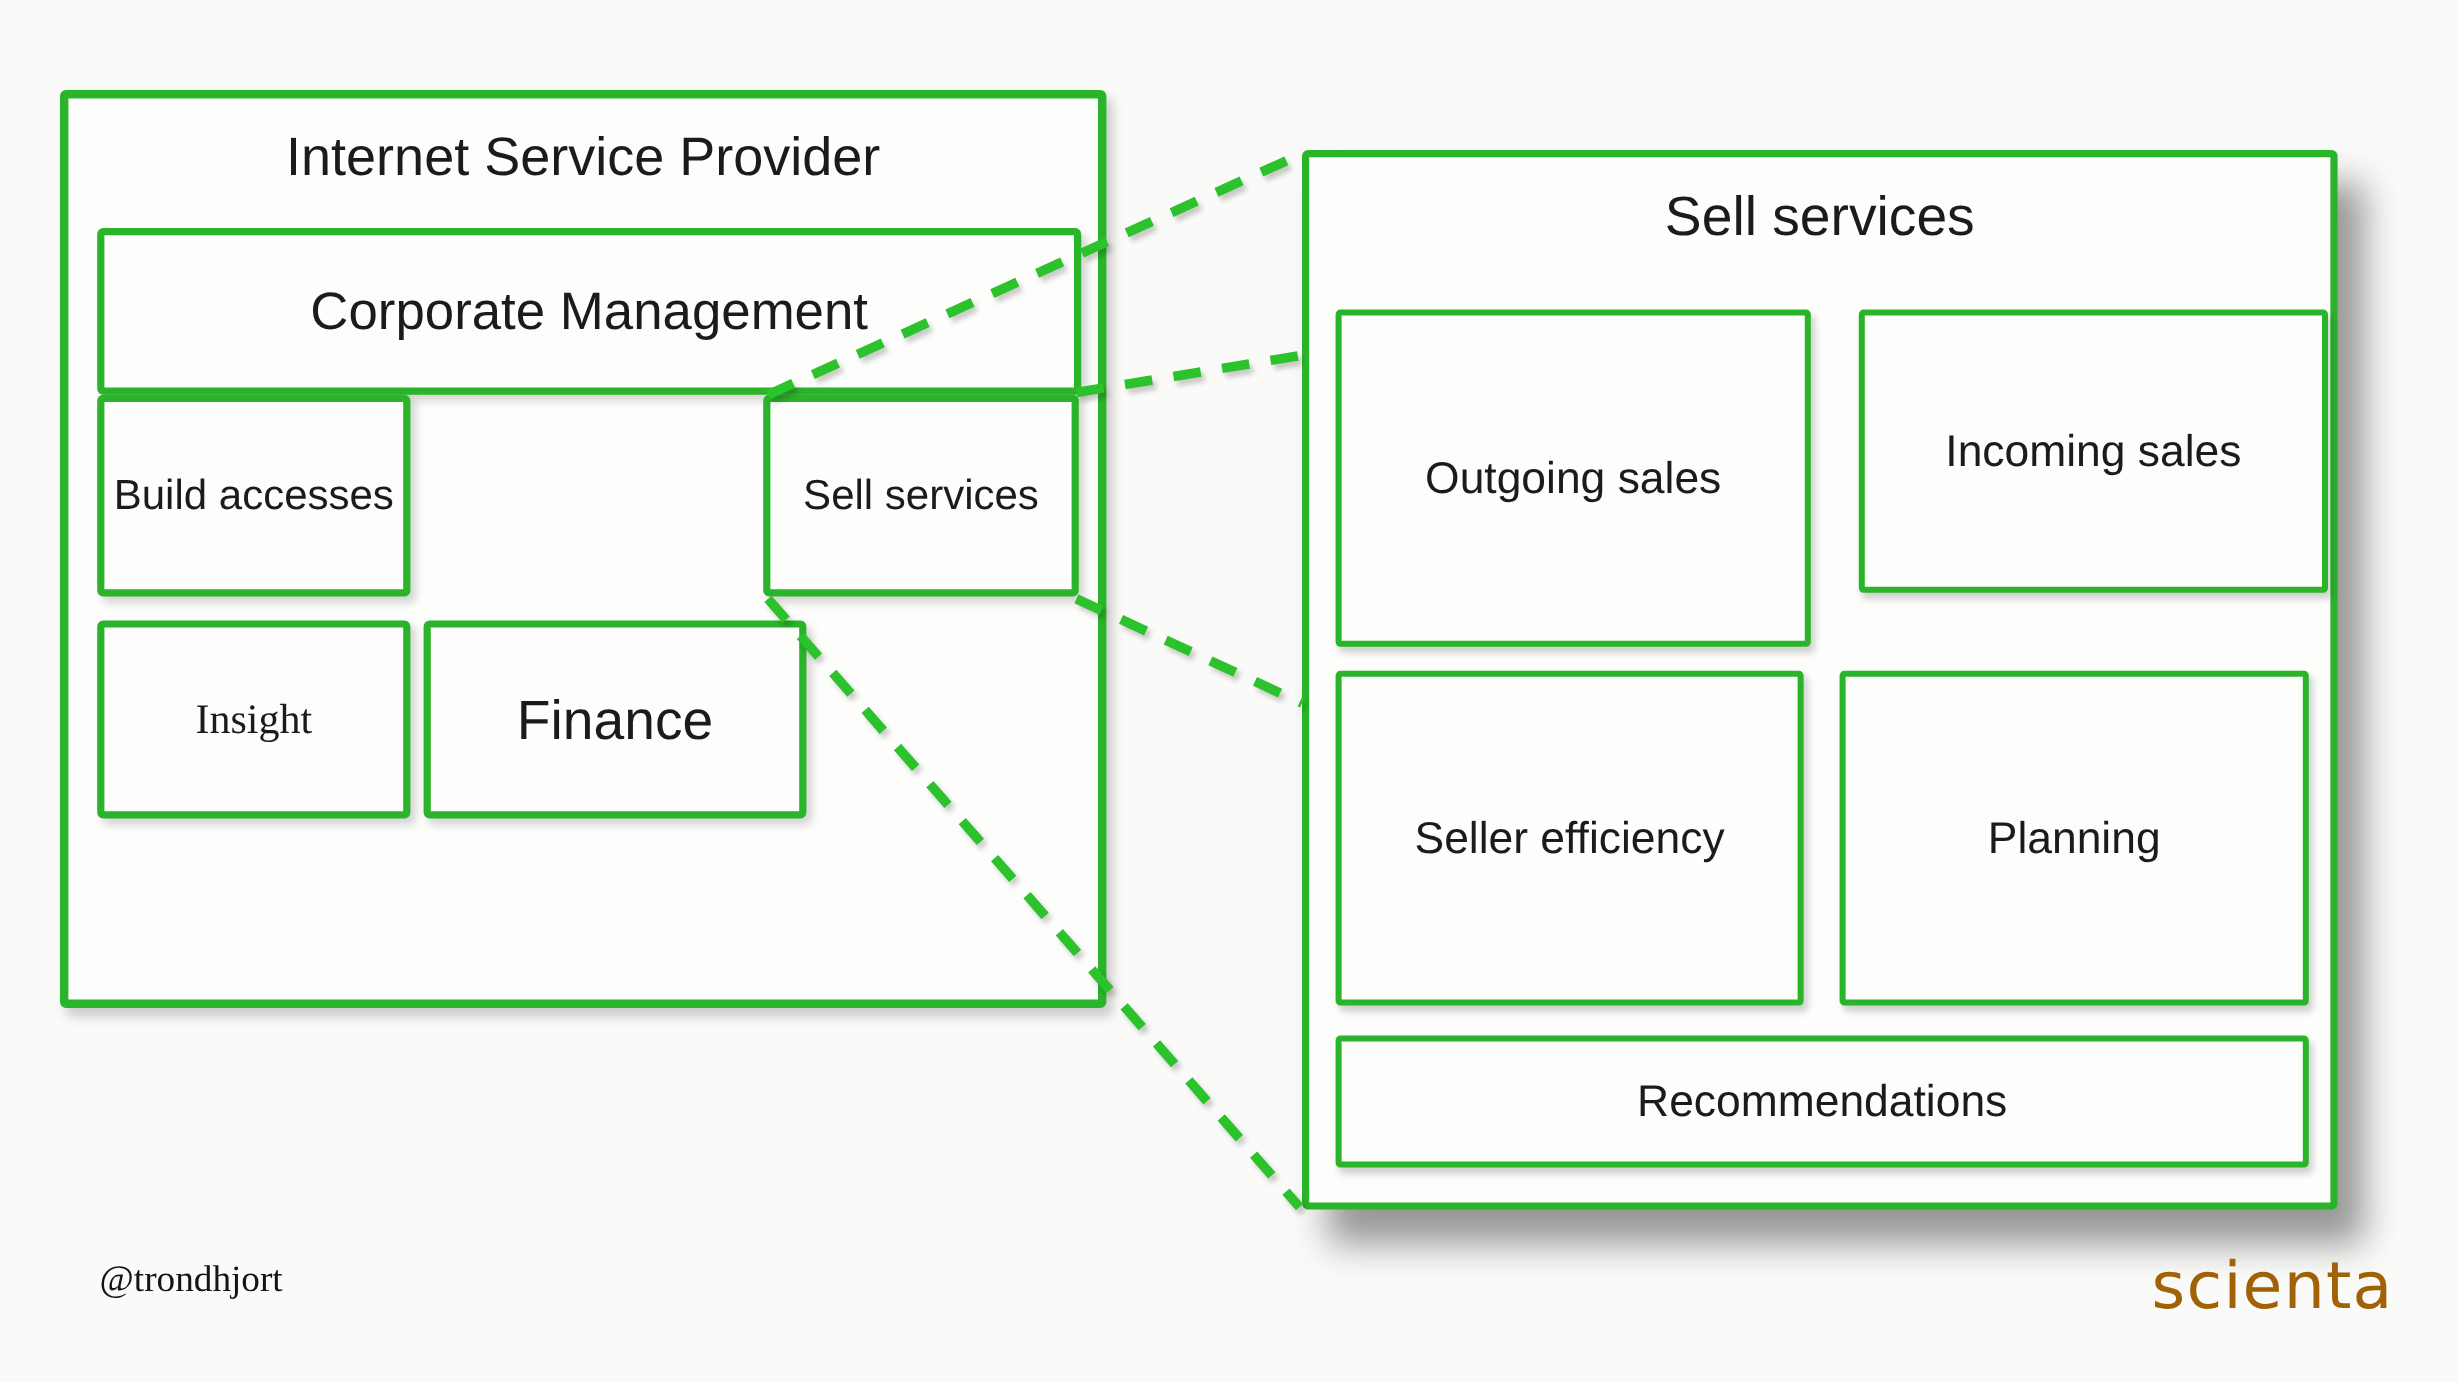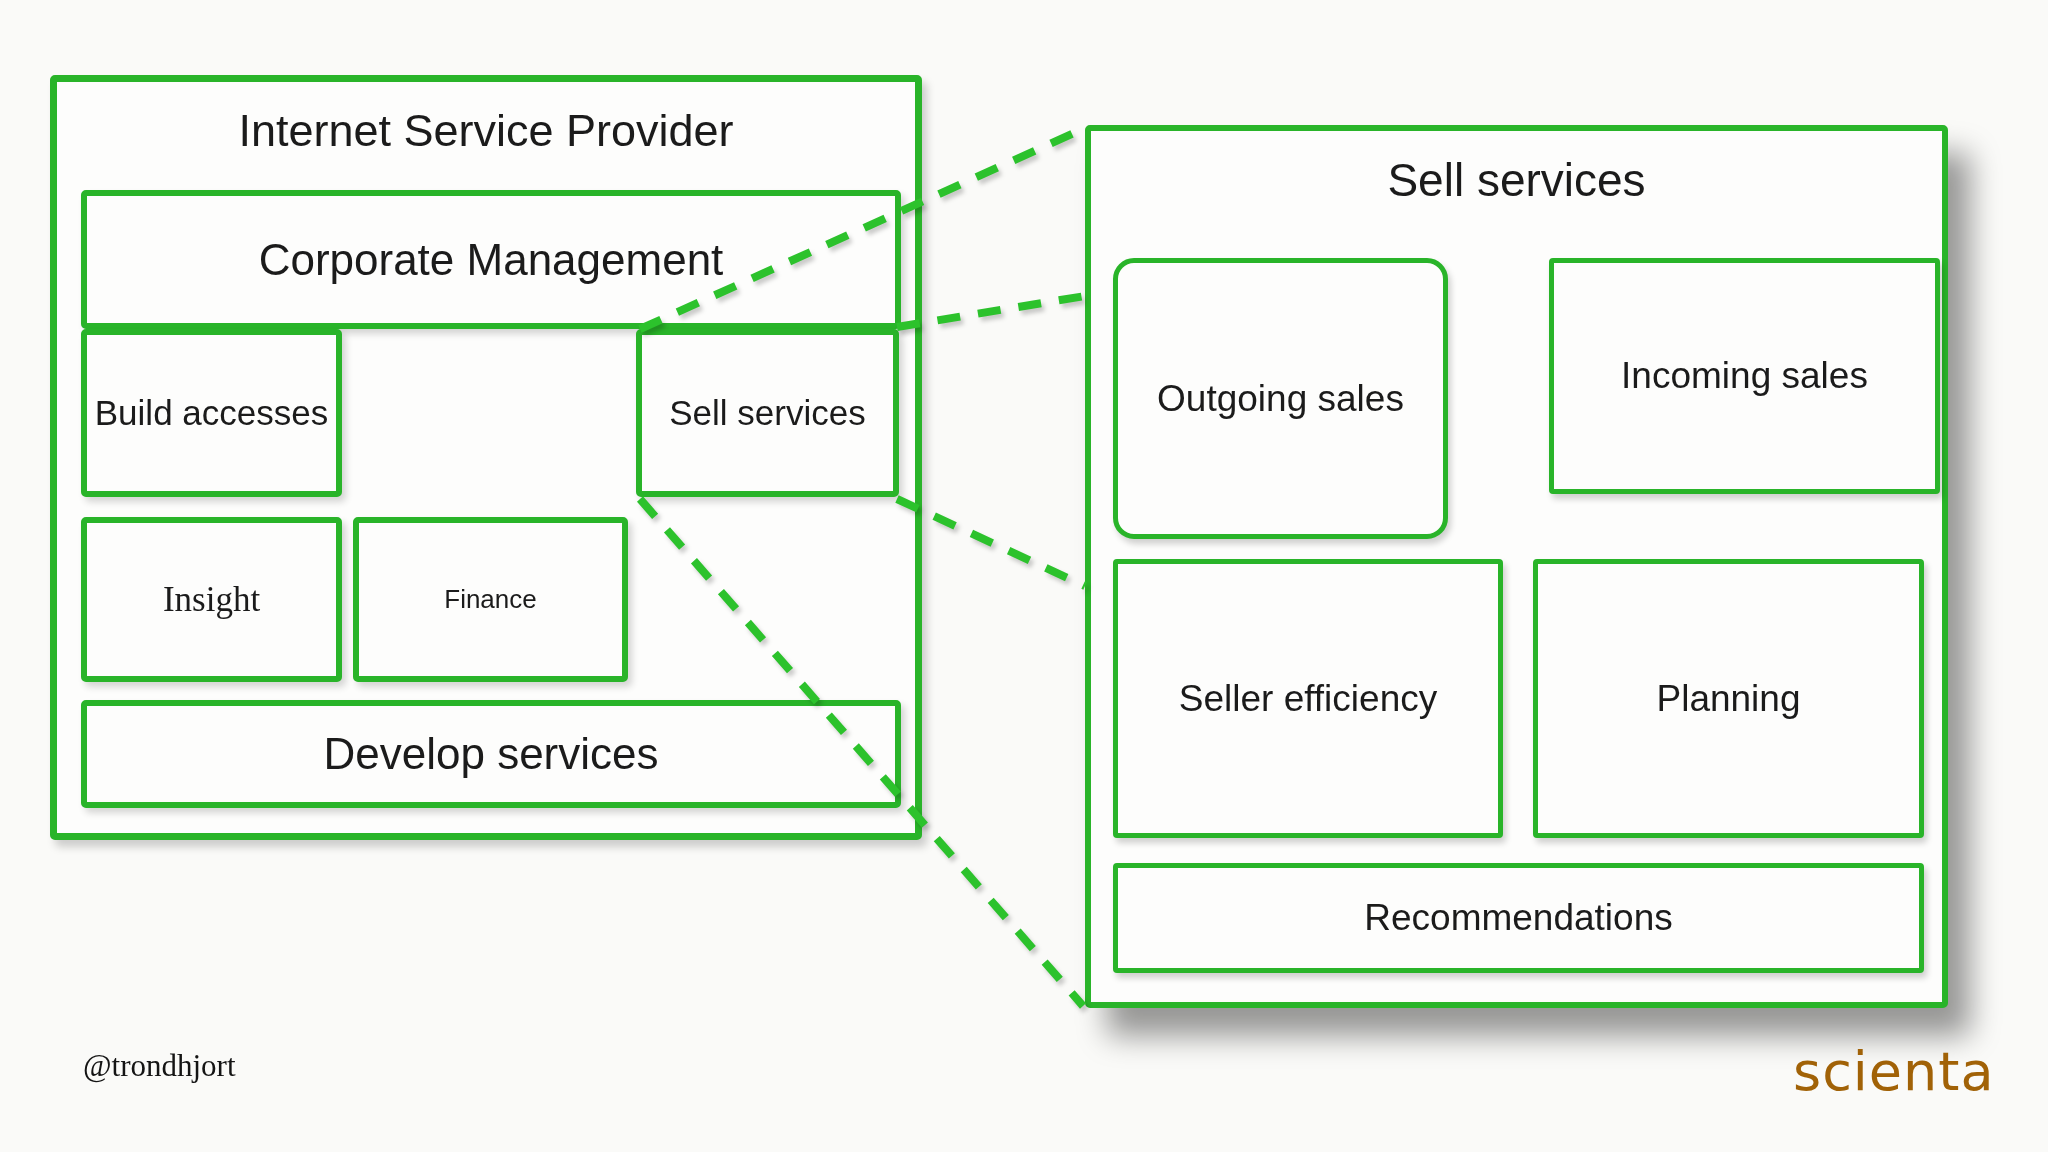--- a/index.html
+++ b/index.html
@@ -43,21 +43,21 @@
   }
   #left-title{
     position:absolute; left:0; right:0; top:22px;
     font-size:45px; line-height:1.2; text-align:center;
   }
   #box-corporate{ left:81px;  top:190px; width:820px; height:139px; font-size:44px;}
   #box-build    { left:81px;  top:329px; width:261px; height:168px; font-size:35px; line-height:1.25;}
   #box-deliver  { left:353px; top:329px; width:265px; height:168px; font-size:35px; line-height:1.25;}
   #box-sell-sm  { left:636px; top:329px; width:263px; height:168px; font-size:35px;}
   #box-insight  { left:81px;  top:517px; width:261px; height:165px; font-size:35px;font-family:Liberation Serif, serif;}
-  #box-finance  { left:353px; top:517px; width:275px; height:165px; font-size:26px;}
+  #box-finance  { left:353px; top:517px; width:319px; height:165px; font-size:46px;}
   #box-develop  { left:81px;  top:700px; width:820px; height:108px; font-size:44px;}
   .twoline{white-space:pre-line;}
   
   #right-panel{
     left:1085px; top:125px; width:863px; height:883px;
     border-width:6px;
     box-shadow:22px 28px 30px rgba(0,0,0,0.40);
     align-items:flex-start;
   }
   #right-title{
@@ -68,21 +68,21 @@
     position:absolute;
     background:var(--boxfill);
     border:5px solid var(--green);
     border-radius:4px;
     box-sizing:border-box;
     display:flex;align-items:center;justify-content:center;
     text-align:center;
     font-size:37px;
     box-shadow:3px 5px 6px rgba(0,0,0,0.18);
   }
-  #box-outgoing { left:22px;  top:127px; width:335px; height:281px;border-radius:21px;}
+  #box-outgoing { left:22px;  top:127px; width:396px; height:281px;}
   #box-incoming { left:458px; top:127px; width:391px; height:236px;}
   #box-sellereff{ left:22px;  top:428px; width:390px; height:279px;}
   #box-planning { left:442px; top:428px; width:391px; height:279px;}
   #box-recommend{ left:22px;  top:732px; width:811px; height:110px;}
   
   #connector-svg{
     position:absolute; left:0; top:0; width:2048px; height:1152px;
     pointer-events:none;
     filter:drop-shadow(3px 4px 2px rgba(0,0,0,0.20));
   }
@@ -121,23 +121,20 @@
   </div>
   <div class="gbox" id="box-sell-sm">
     <span>Sell services</span>
   </div>
   <div class="gbox" id="box-insight">
     <span>Insight</span>
   </div>
   <div class="gbox" id="box-finance">
     <span>Finance</span>
   </div>
-  <div class="gbox" id="box-develop">
-    <span>Develop services</span>
-  </div>
 
   <div class="gbox" id="right-panel">
     <div id="right-title">Sell services</div>
     <div class="rbox" id="box-outgoing">
       <span>Outgoing sales</span>
     </div>
     <div class="rbox" id="box-incoming">
       <span>Incoming sales</span>
     </div>
     <div class="rbox" id="box-sellereff">

